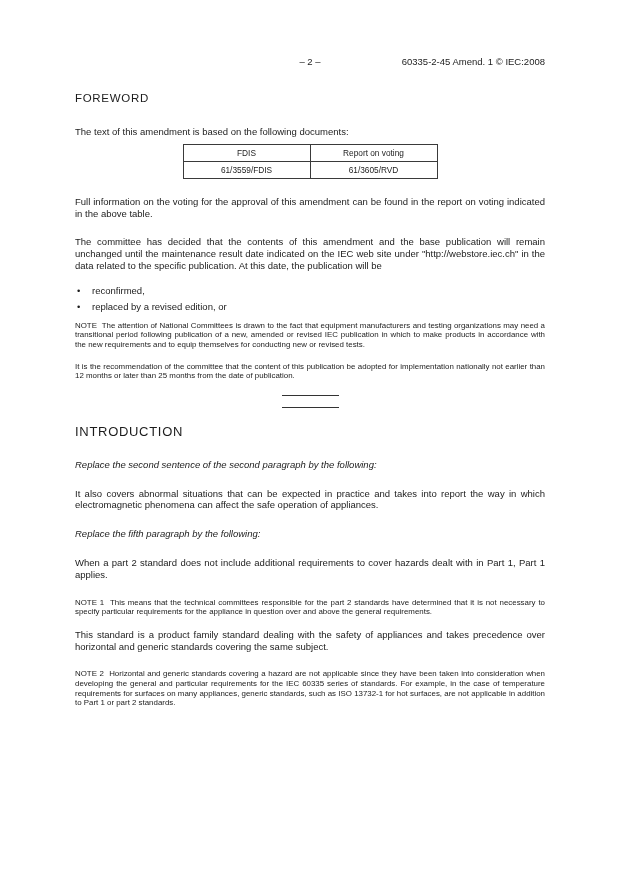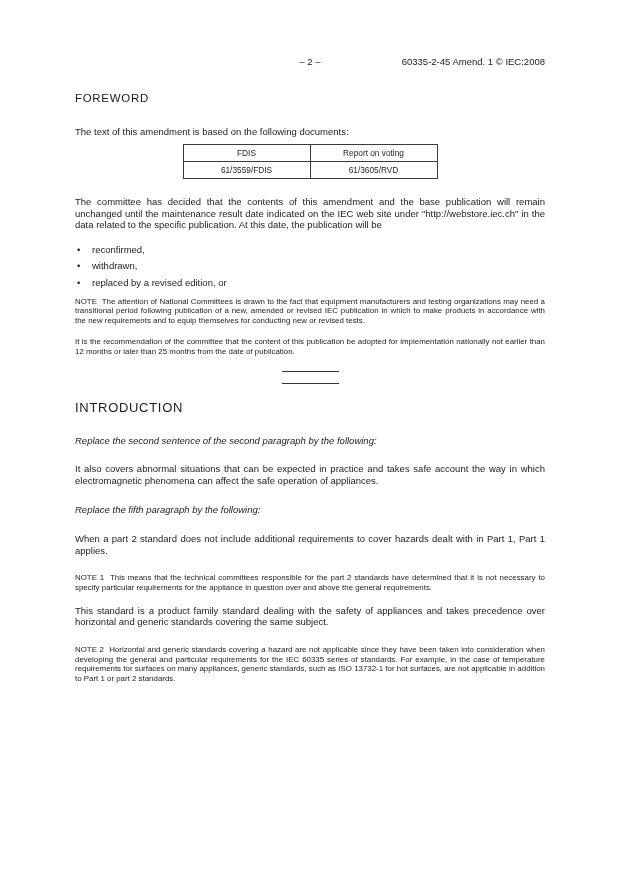--- a/index.html
+++ b/index.html
@@ -139,43 +139,43 @@
         </tr>
       </thead>
       <tbody>
         <tr>
           <td>61/3559/FDIS</td>
           <td>61/3605/RVD</td>
         </tr>
       </tbody>
     </table>
 
+    <p class="body gap-lg">Full information on the voting for the approval of this amendment can be found in the report on voting indicated in the above table.</p>
 
     <p class="body">The committee has decided that the contents of this amendment and the base publication will remain unchanged until the maintenance result date indicated on the IEC web site under "http://webstore.iec.ch" in the data related to the specific publication. At this date, the publication will be</p>
 
     <ul class="bullets">
       <li>reconfirmed,</li>
-      <li>withdrawn,</li>
       <li>replaced by a revised edition, or</li>
     </ul>
 
     <p class="small">NOTE&nbsp;&nbsp;The attention of National Committees is drawn to the fact that equipment manufacturers and testing organizations may need a transitional period following publication of a new, amended or revised IEC publication in which to make products in accordance with the new requirements and to equip themselves for conducting new or revised tests.</p>
 
     <p class="small gap-md">It is the recommendation of the committee that the content of this publication be adopted for implementation nationally not earlier than 12 months or later than 25 months from the date of publication.</p>
 
     <div class="rules">
       <div class="rule"></div>
       <div class="rule"></div>
     </div>
 
     <h2 class="intro-title">INTRODUCTION</h2>
 
     <p class="instruction">Replace the second sentence of the second paragraph by the following:</p>
 
-    <p class="body gap-lg">It also covers abnormal situations that can be expected in practice and takes safe account the way in which electromagnetic phenomena can affect the safe operation of appliances.</p>
+    <p class="body gap-lg">It also covers abnormal situations that can be expected in practice and takes into report the way in which electromagnetic phenomena can affect the safe operation of appliances.</p>
 
     <p class="instruction">Replace the fifth paragraph by the following:</p>
 
     <p class="body gap-lg">When a part 2 standard does not include additional requirements to cover hazards dealt with in Part 1, Part 1 applies.</p>
 
     <p class="small">NOTE 1&nbsp;&nbsp;This means that the technical committees responsible for the part 2 standards have determined that it is not necessary to specify particular requirements for the appliance in question over and above the general requirements.</p>
 
     <p class="body gap-lg">This standard is a product family standard dealing with the safety of appliances and takes precedence over horizontal and generic standards covering the same subject.</p>
 
     <p class="small">NOTE 2&nbsp;&nbsp;Horizontal and generic standards covering a hazard are not applicable since they have been taken into consideration when developing the general and particular requirements for the IEC 60335 series of standards. For example, in the case of temperature requirements for surfaces on many appliances, generic standards, such as ISO 13732-1 for hot surfaces, are not applicable in addition to Part 1 or part 2 standards.</p>

